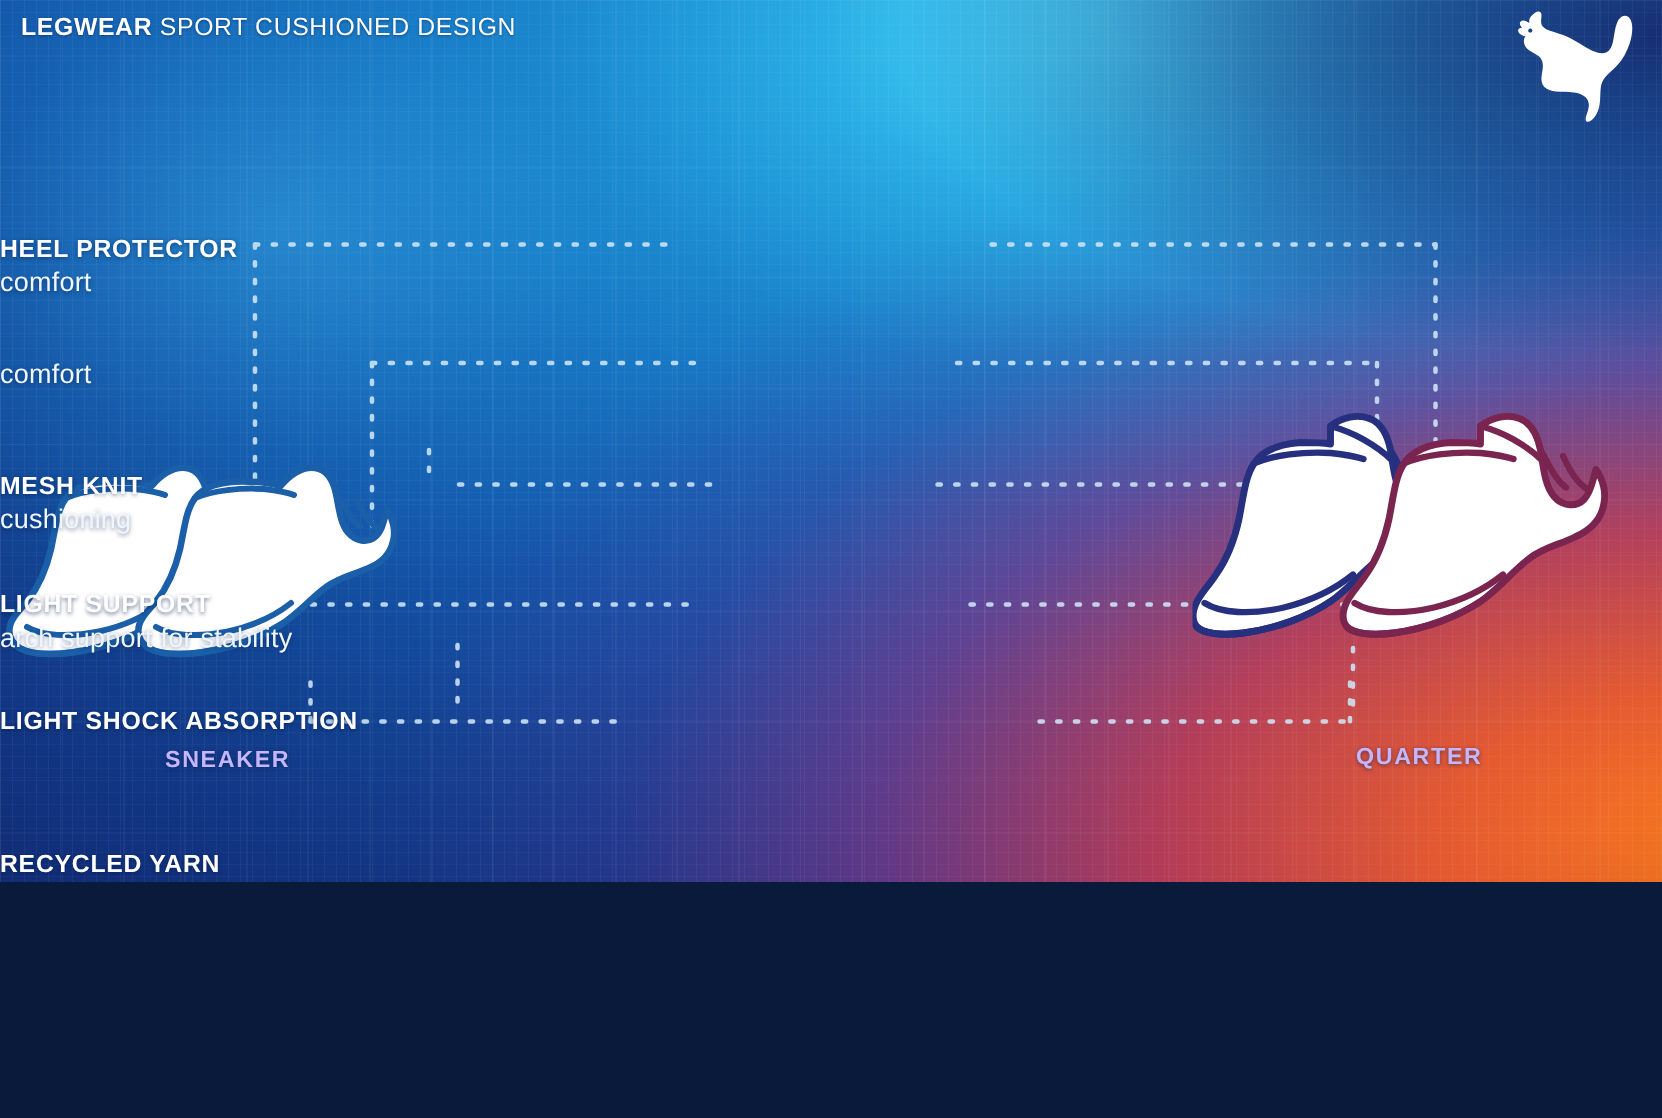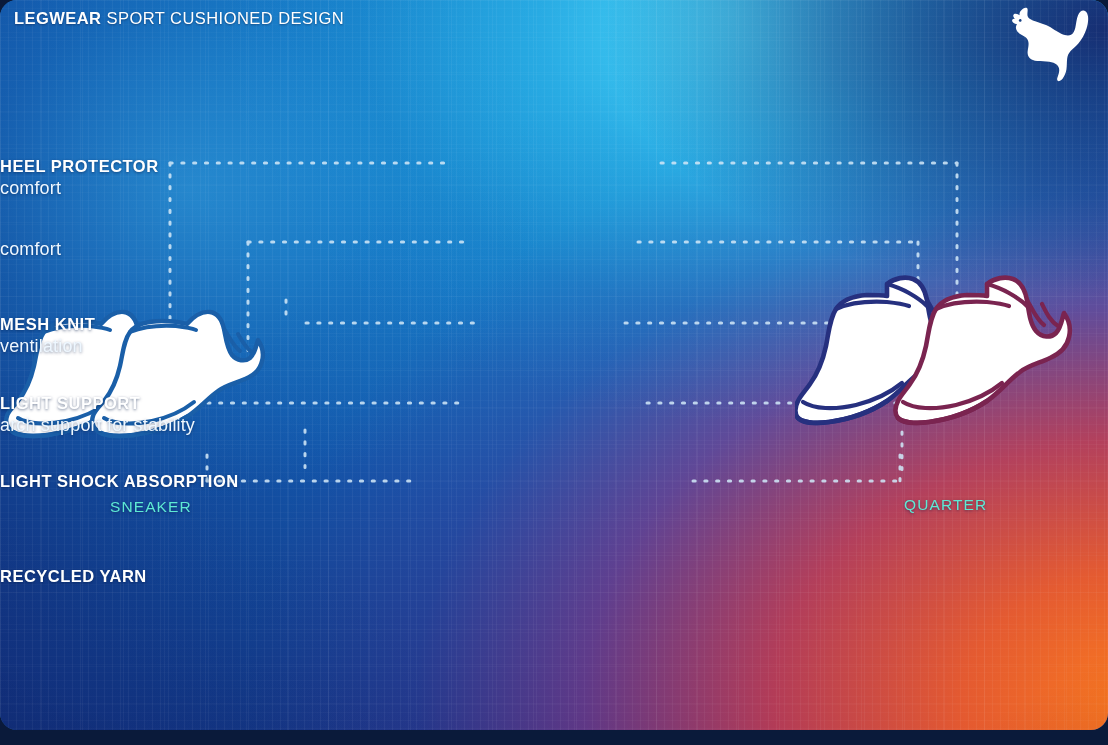--- a/index.html
+++ b/index.html
@@ -1,22 +1,21 @@
 <!DOCTYPE html>
 <html><head>
 <meta charset="utf-8">
 <title>PUMA Legwear Sport Cushioned Design</title>
 <style>
   html,body{margin:0;padding:0;background:#0a1a3a;}
   *{box-sizing:border-box;}
   .stage{
-    position:relative;width:1108px;height:730px;overflow:hidden;
+    position:relative;width:1108px;height:588px;overflow:hidden;
     font-family:"Liberation Sans","DejaVu Sans",sans-serif;
     background:#1a5fa8;
-    border-radius:17px;
   }
   
   .bg-base{
     position:absolute;inset:0;
     background:
       radial-gradient(125% 135% at 68% 6%, #2fc4ef 0%, #1c9bd8 16%, #1576c4 34%, #1257ab 52%, #123f8e 70%, #14256e 88%, #101a55 100%);
   }
   .bg-warm{
     position:absolute;inset:0;
     background:
@@ -70,22 +69,22 @@
   .feature .ttl{
     display:block;font-weight:bold;font-size:16.5px;letter-spacing:.5px;
     color:#ffffff;text-shadow:0 1px 3px rgba(0,25,70,.55);line-height:1.08;
   }
   .feature .sub{
     display:block;font-weight:normal;font-size:18px;letter-spacing:.15px;
     color:#eef7ff;text-shadow:0 1px 3px rgba(0,25,70,.5);line-height:1.22;margin-top:2px;
   }
   
   .cat{
-    position:absolute;font-weight:normal;font-size:15.5px;letter-spacing:1.1px;
-    color:#5eead4;text-shadow:0 1px 3px rgba(0,25,70,.55);white-space:nowrap;
+    position:absolute;font-weight:bold;font-size:15.5px;letter-spacing:1.1px;
+    color:#c4b5fd;text-shadow:0 1px 3px rgba(0,25,70,.55);white-space:nowrap;
   }
   .cat-sneaker{left:110px;top:498px;}
   .cat-quarter{left:904px;top:496px;}
 </style>
 </head>
 <body>
 
 <div class="stage">
 
   <div class="bg-base"></div>
@@ -222,21 +221,21 @@
       <span class="ttl">HEEL PROTECTOR</span>
       <span class="sub">comfort</span>
     </div>
 
     <div class="feature" style="top:237px">
       <span class="sub">comfort</span>
     </div>
 
     <div class="feature" style="top:316px">
       <span class="ttl">MESH KNIT</span>
-      <span class="sub">ventilation</span>
+      <span class="sub">cushioning</span>
     </div>
 
     <div class="feature" style="top:395px">
       <span class="ttl">LIGHT SUPPORT</span>
       <span class="sub">arch support for stability</span>
     </div>
 
     <div class="feature" style="top:473px">
       <span class="ttl">LIGHT SHOCK ABSORPTION</span>
     </div>

